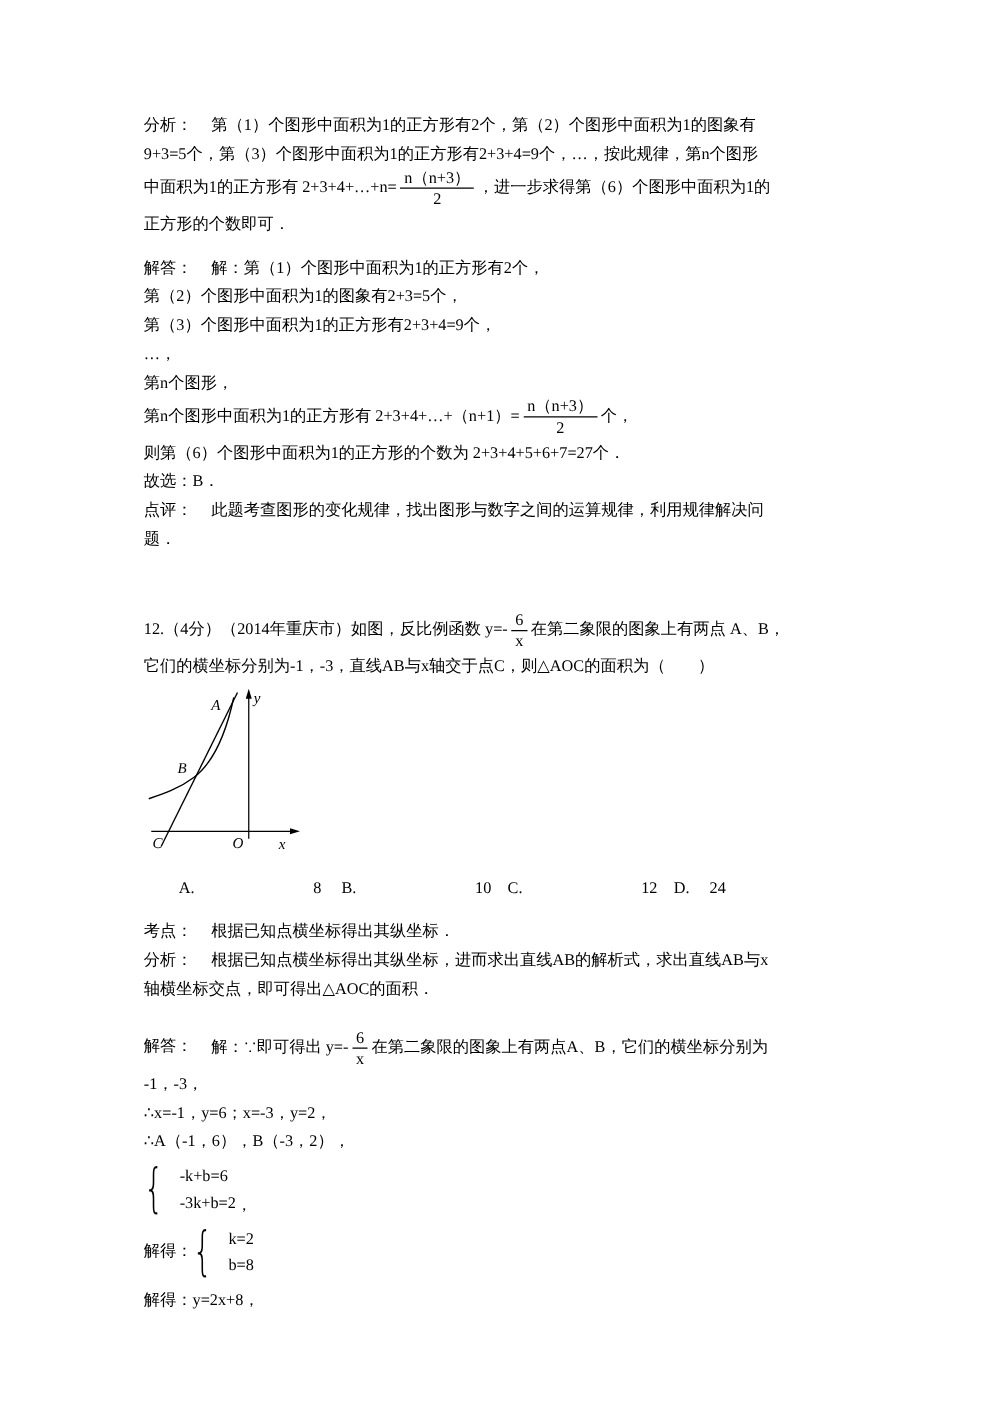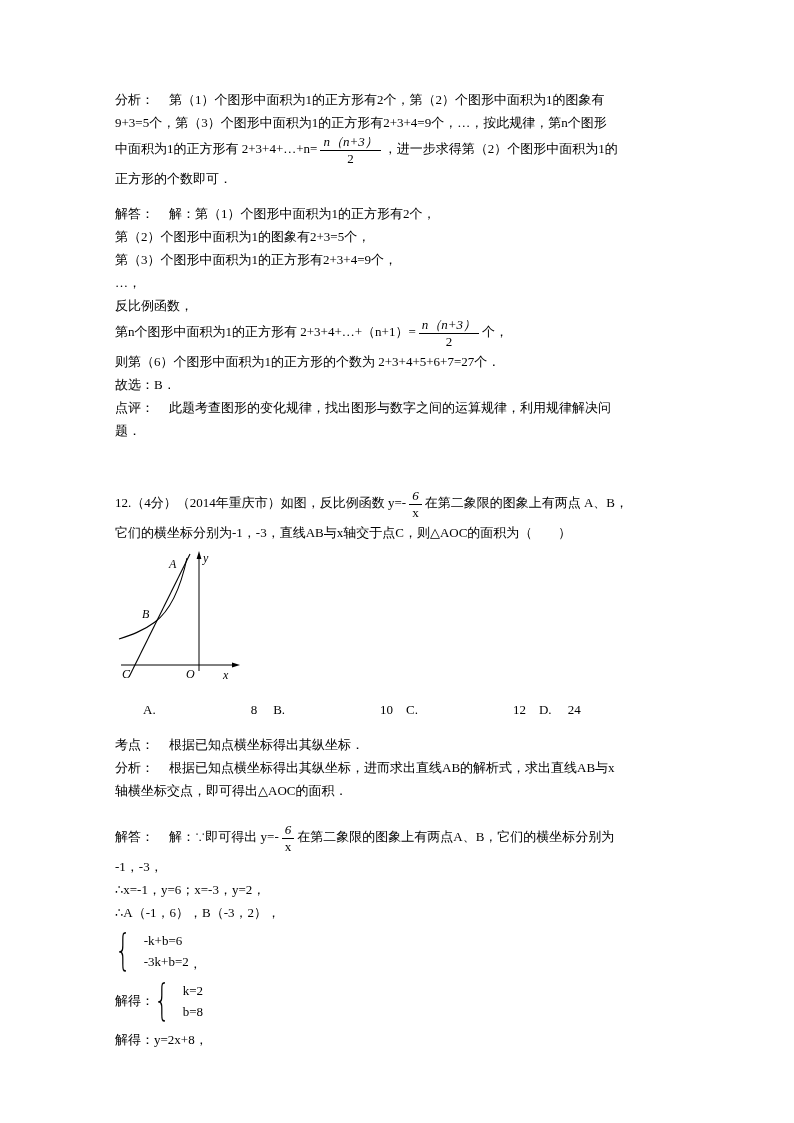--- a/index.html
+++ b/index.html
@@ -3,21 +3,21 @@
 <meta charset="utf-8">
 <style>
   html,body{margin:0;padding:0;}
   body{width:794px;height:1123px;background:#ffffff;color:#000;
        font-family:"Liberation Serif","DejaVu Serif",serif;font-size:13px;}
   .page{position:relative;width:638px;height:1123px;background:#fff;overflow:hidden;}
   .content{position:absolute;left:115px;top:88px;width:630px;}
   .tline{line-height:23px;white-space:nowrap;}
   .label{display:inline-block;margin-right:15px;}
   .frac{display:inline-block;vertical-align:middle;text-align:center;margin:0 3px;}
-  .frac .num{display:block;line-height:16px;padding:0 3px;font-style:italic;}
+  .frac .num{display:block;line-height:16px;padding:0 3px;}
   .frac .den{display:block;line-height:16px;border-top:1px solid #000;padding:0 3px;}
   .gap-sm{height:12px;}
   .gap-md{height:20px;}
   .gap-lg{height:26px;}
   .options{display:flex;align-items:baseline;line-height:23px;margin-top:10px;padding-left:28px;}
   .m95{margin-left:95px;}
   .m16{margin-left:16px;}
   .m13{margin-left:13px;}
   .figure{position:relative;height:138px;margin-top:6px;}
   .figure svg{position:absolute;left:2px;top:0;}
@@ -39,35 +39,35 @@
 <div class="page">
   <div class="content">
 
     <div class="tline">
       <span class="label">分析：</span><span>第（1）个图形中面积为1的正方形有2个，第（2）个图形中面积为1的图象有</span>
     </div>
     <div class="tline">
       <span>9+3=5个，第（3）个图形中面积为1的正方形有2+3+4=9个，…，按此规律，第n个图形</span>
     </div>
     <div class="tline">
-      <span>中面积为1的正方形有 2+3+4+…+n=</span><span class="frac"><span class="num">n（n+3）</span><span class="den">2</span></span><span>，进一步求得第（2）个图形中面积为1的</span>
+      <span>中面积为1的正方形有 2+3+4+…+n=</span><span class="frac"><span class="num">n（n+3）</span><span class="den">2</span></span><span>，进一步求得第（6）个图形中面积为1的</span>
     </div>
     <div class="tline">
       <span>正方形的个数即可．</span>
     </div>
 
     <div class="gap-sm"></div>
 
     <div class="tline">
       <span class="label">解答：</span><span>解：第（1）个图形中面积为1的正方形有2个，</span>
     </div>
     <div class="tline"><span>第（2）个图形中面积为1的图象有2+3=5个，</span></div>
     <div class="tline"><span>第（3）个图形中面积为1的正方形有2+3+4=9个，</span></div>
     <div class="tline"><span>…，</span></div>
-    <div class="tline"><span>反比例函数，</span></div>
+    <div class="tline"><span>第n个图形，</span></div>
     <div class="tline">
       <span>第n个图形中面积为1的正方形有 2+3+4+…+（n+1）=</span><span class="frac"><span class="num">n（n+3）</span><span class="den">2</span></span><span>个，</span>
     </div>
     <div class="tline"><span>则第（6）个图形中面积为1的正方形的个数为 2+3+4+5+6+7=27个．</span></div>
     <div class="tline"><span>故选：B．</span></div>
 
     <div class="tline">
       <span class="label">点评：</span><span>此题考查图形的变化规律，找出图形与数字之间的运算规律，利用规律解决问</span>
     </div>
     <div class="tline"><span>题．</span></div>

